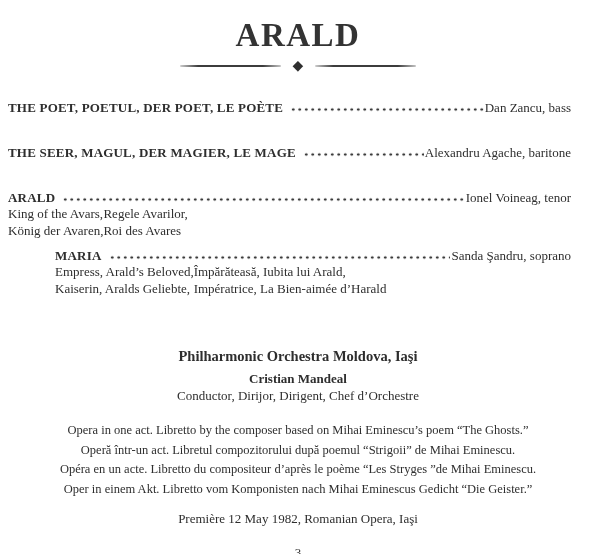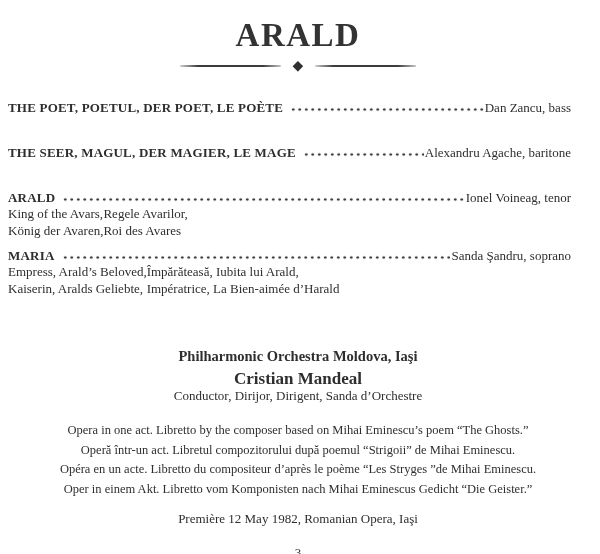--- a/index.html
+++ b/index.html
@@ -50,21 +50,21 @@
     line-height: 15px;
     color: #2f2f2f;
   }
   
   .cast {
     margin: 26px 25px 0 8px;
     font-size: 13px;
   }
   .cast-entry { margin-bottom: 28px; }
   .cast-entry.compact { margin-bottom: 8px; }
-  .cast-entry.last { margin-bottom: 0; }
+  .cast-entry.last { margin-bottom: 0; margin-left: 47px; }
   .cast-line {
     display: flex;
     align-items: flex-end;
     line-height: 17px;
   }
   .role {
     font-weight: bold;
     letter-spacing: .2px;
     white-space: nowrap;
   }
@@ -89,21 +89,21 @@
     text-align: center;
   }
   .orchestra {
     font-weight: bold;
     font-size: 14.5px;
     line-height: 19px;
     margin-top: 47px;
   }
   .conductor-name {
     font-weight: bold;
-    font-size: 17px;
+    font-size: 13px;
     line-height: 18px;
     margin-top: 4px;
   }
   .conductor-titles {
     font-size: 13px;
     line-height: 16px;
   }
   
   .notes {
     margin-top: 19px;
@@ -183,21 +183,21 @@
         <span>Kaiserin, Aralds Geliebte,</span>
         <span>Impératrice, La Bien-aimée d’Harald</span>
       </div>
     </div>
 
   </section>
 
   <section class="ensemble">
     <div class="orchestra">Philharmonic Orchestra Moldova, Iaşi</div>
     <div class="conductor-name">Cristian Mandeal</div>
-    <div class="conductor-titles">Conductor, Dirijor, Dirigent, Sanda d’Orchestre</div>
+    <div class="conductor-titles">Conductor, Dirijor, Dirigent, Chef d’Orchestre</div>
   </section>
 
   <section class="notes">
     <p>Opera in one act. Libretto by the composer based on Mihai Eminescu’s poem “The Ghosts.”</p>
     <p>Operă într-un act. Libretul compozitorului după poemul “Strigoii” de Mihai Eminescu.</p>
     <p>Opéra en un acte. Libretto du compositeur d’après le poème “Les Stryges ”de Mihai Eminescu.</p>
     <p>Oper in einem Akt. Libretto vom Komponisten nach Mihai Eminescus Gedicht “Die Geister.”</p>
   </section>
 
   <p class="premiere">Première 12 May 1982, Romanian Opera, Iaşi</p>

